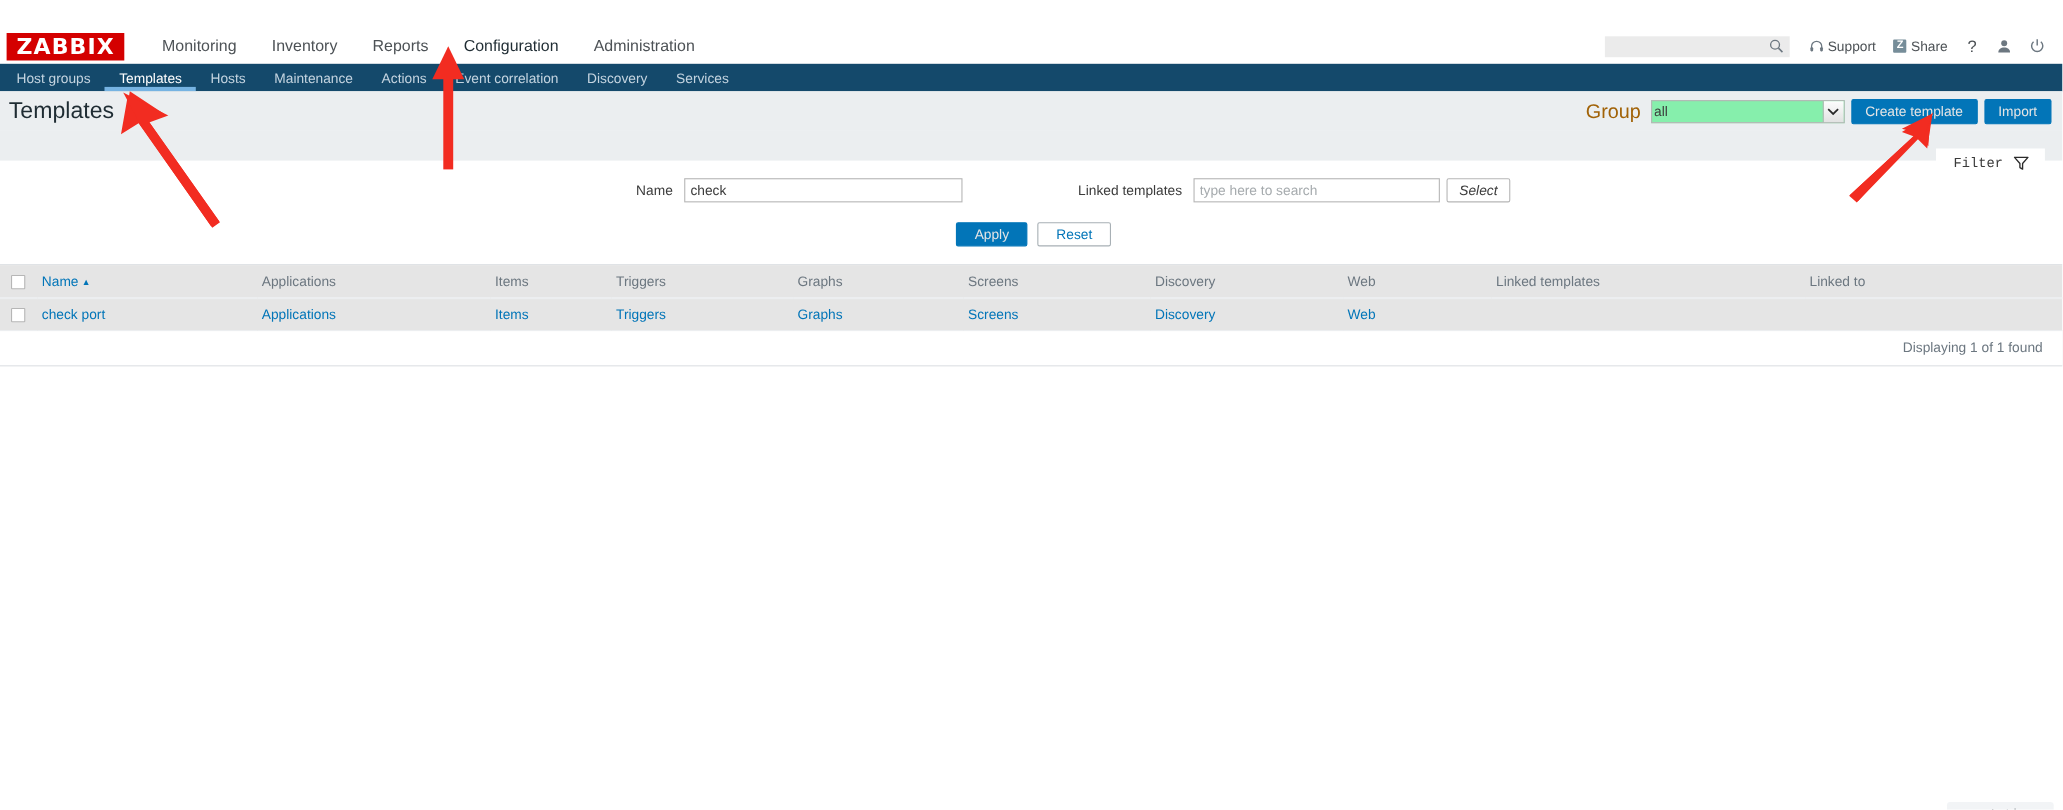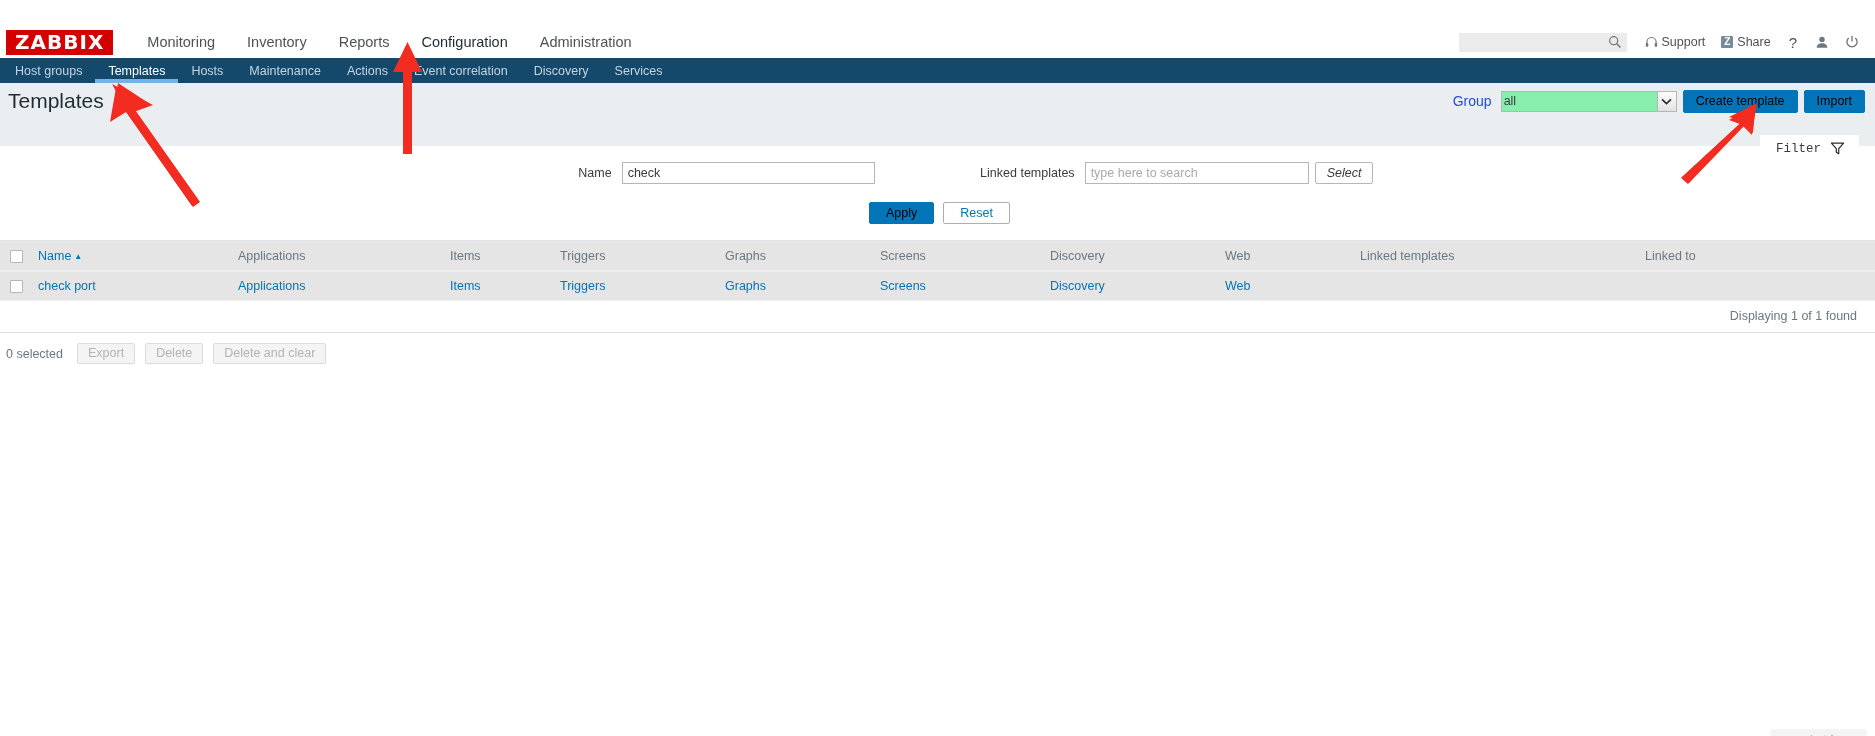--- a/index.html
+++ b/index.html
@@ -138,21 +138,21 @@
     line-height: 24px;
   }
   .titleright {
     position: absolute;
     right: 10px; top: 0;
     height: 36px;
     display: flex;
     align-items: center;
     gap: 6px;
   }
-  .grouplabel { font-size: 14px; color: #1d4ed8; margin-right: 3px; }
+  .grouplabel { font-size: 18px; color: #a16207; margin-right: 3px; }
   .groupsel {
     width: 176px; height: 21px;
     border: 1px solid #b6b6b6;
     background: #86efac;
     font-size: 12.5px;
     color: #3b3b3b;
     padding: 0 2px;
     font-family: "Liberation Sans", sans-serif;
     appearance: none;
     -webkit-appearance: none;
@@ -162,21 +162,21 @@
   .sel-arrow {
     position: absolute; right: 1px; top: 1px;
     width: 19px; height: 19px;
     background: linear-gradient(#fdfdfd,#e2e2e2);
     border-left: 1px solid #b6b6b6;
     display: flex; align-items: center; justify-content: center;
     pointer-events: none;
   }
   .btn-blue {
     background: #0275b8;
-    color: #000000;
+    color: #e5e5e5;
     border: 1px solid #0275b8;
     font-size: 12.5px;
     height: 23px;
     padding: 0 12px;
     cursor: pointer;
     font-family: "Liberation Sans", sans-serif;
     border-radius: 2px;
     line-height: 21px;
   }
   .btn-outline {
@@ -510,26 +510,20 @@
             <a href="#">Web</a>
           </td>
           <td></td>
           <td></td>
         </tr>
       </tbody>
     </table>
 
     <div class="footerline">Displaying 1 of 1 found</div>
 
-    <div class="actionbar">
-      <span class="selcount">0 selected</span>
-      <button class="btn-disabled" disabled="">Export</button>
-      <button class="btn-disabled" disabled="">Delete</button>
-      <button class="btn-disabled" disabled="">Delete and clear</button>
-    </div>
   </div>
 
   <svg class="arrows" viewBox="0 0 1875 736">
 
     <g>
       <path d="M199,175 L132,80 L150,78 L118,57 L112,94 L125,84 L192,180 Z" fill="#f22c21"></path>
       <path d="M200,176 L128,74 L116,62 L110,96 L126,86 L193,181 Z" fill="#f22c21"></path>
       <polygon points="112,58 153,79 128,88" fill="#f22c21"></polygon>
     </g>
 

